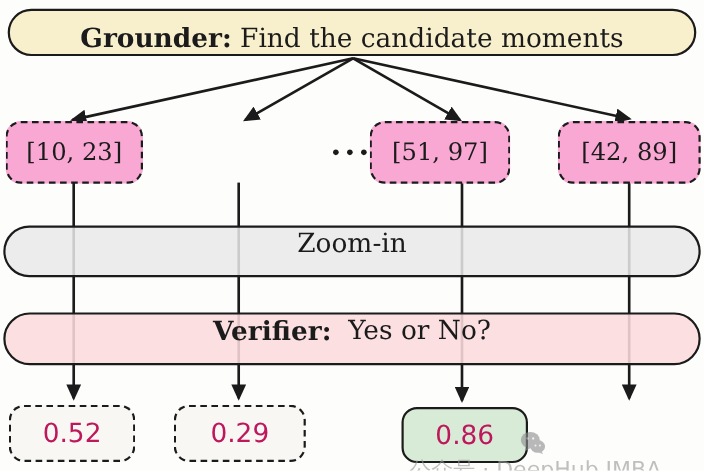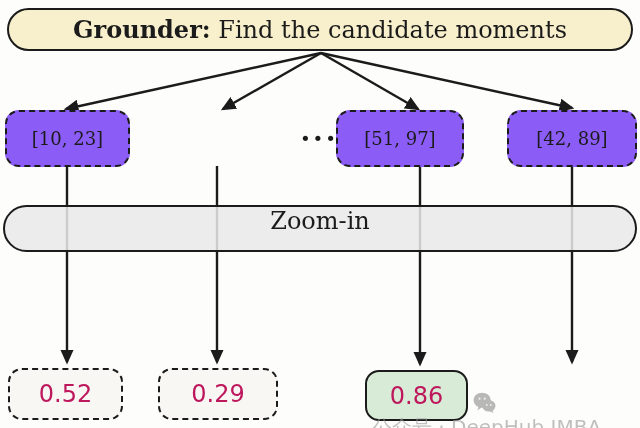--- a/index.html
+++ b/index.html
@@ -11,55 +11,55 @@
     font-family:"DejaVu Serif","Liberation Serif",serif;
     color:#1b1b1b;
   }
   #arrow-layer{position:absolute;left:0;top:0;z-index:1;}
 
   .pill{
     position:absolute;left:7px;top:8px;width:626px;height:43px;
     box-sizing:border-box;
     background:#f8f0cc;
     border:2.5px solid #1b1b1b;border-radius:22px;
-    display:flex;align-items:center;justify-content:center;
+    display:flex;align-items:flex-end;justify-content:center;
     font-size:24px;z-index:2;white-space:pre;
   }
   .bar{
     position:absolute;left:3px;width:634px;box-sizing:border-box;
     border:2.5px solid #1b1b1b;
     display:flex;align-items:flex-start;justify-content:center;
     font-size:24px;z-index:2;white-space:pre;
   }
   #zoom-bar{top:205px;height:47px;border-radius:24px;background:rgba(233,233,233,0.86);}
   #verifier-bar{top:284px;height:48px;border-radius:24px;background:rgba(250,219,221,0.88);}
 
   .cand-box{
     position:absolute;top:110px;height:57px;box-sizing:border-box;
-    background:#8b5cf6;
+    background:#f9a8d4;
     border:2.5px dashed #1b1b1b;border-radius:14px;
     display:flex;align-items:center;justify-content:center;
-    font-size:18px;z-index:2;
+    font-size:22px;z-index:2;
   }
   #cand-1{left:5px;width:125px;}
   #cand-2{left:153px;width:125px;}
   #cand-3{left:336px;width:128px;}
   #cand-4{left:507px;width:130px;}
 
   .score-box{
     position:absolute;top:368px;height:52px;box-sizing:border-box;
     background:#f8f7f4;
     border:2.5px dashed #1b1b1b;border-radius:14px;
     display:flex;align-items:center;justify-content:center;
     font-family:"DejaVu Sans","Liberation Sans",sans-serif;
     font-size:24px;z-index:2;color:#be185d;text-align:center;
   }
   #score-1{left:8px;width:115px;}
   #score-2{left:158px;width:120px;}
-  #score-3{left:365px;top:370px;width:103px;height:51px;border:2.5px solid #1b1b1b;background:#d8ebd7;}
+  #score-3{left:365px;top:370px;width:115px;height:51px;border:2.5px solid #1b1b1b;background:#d8ebd7;}
   #score-4{left:513px;width:117px;}
 
   #ellipsis{
     position:absolute;left:294px;top:112px;width:48px;height:52px;
     display:flex;align-items:center;justify-content:center;
     font-weight:bold;font-size:28px;letter-spacing:3px;z-index:2;
     text-indent:3px;
   }
   .bold{font-weight:bold;}
 
@@ -108,20 +108,23 @@
     <span>[51, 97]</span>
   </div>
   <div id="cand-4" class="cand-box">
     <span>[42, 89]</span>
   </div>
 
   <div id="zoom-bar" class="bar">
     <span>Zoom-in</span>
   </div>
 
+  <div id="verifier-bar" class="bar">
+    <span class="bold">Verifier:</span><span>  Yes or No?</span>
+  </div>
 
   <div id="score-1" class="score-box">
     <span>0.52</span>
   </div>
   <div id="score-2" class="score-box">
     <span>0.29</span>
   </div>
   <div id="score-3" class="score-box">
     <span>0.86</span>
   </div>

